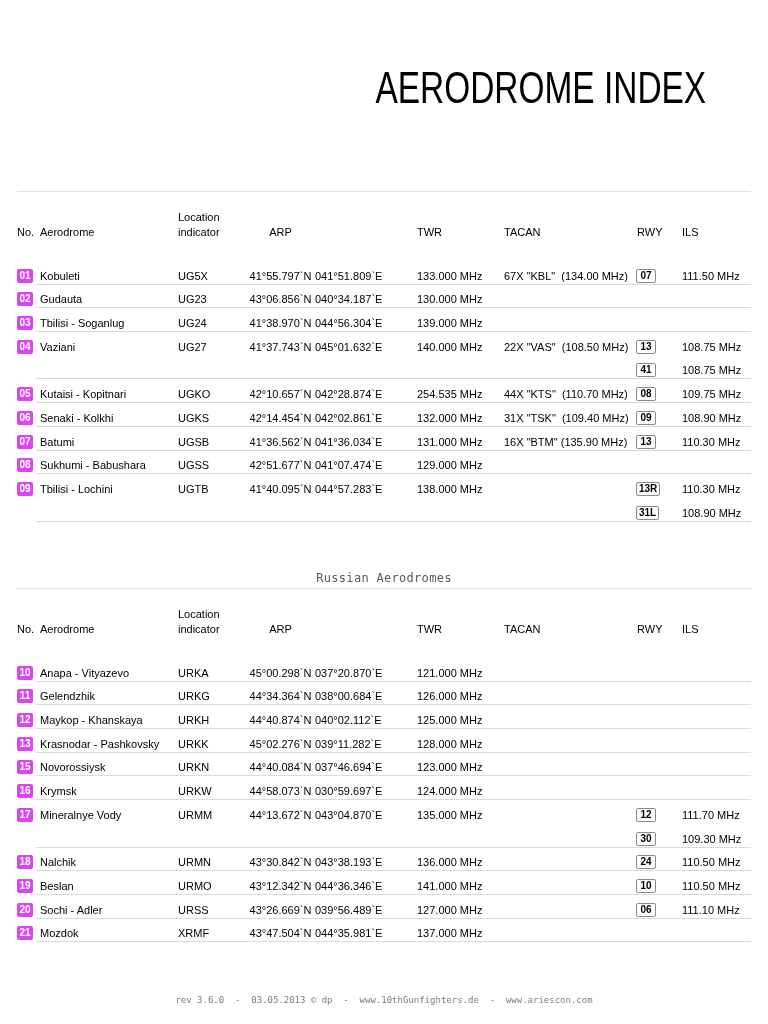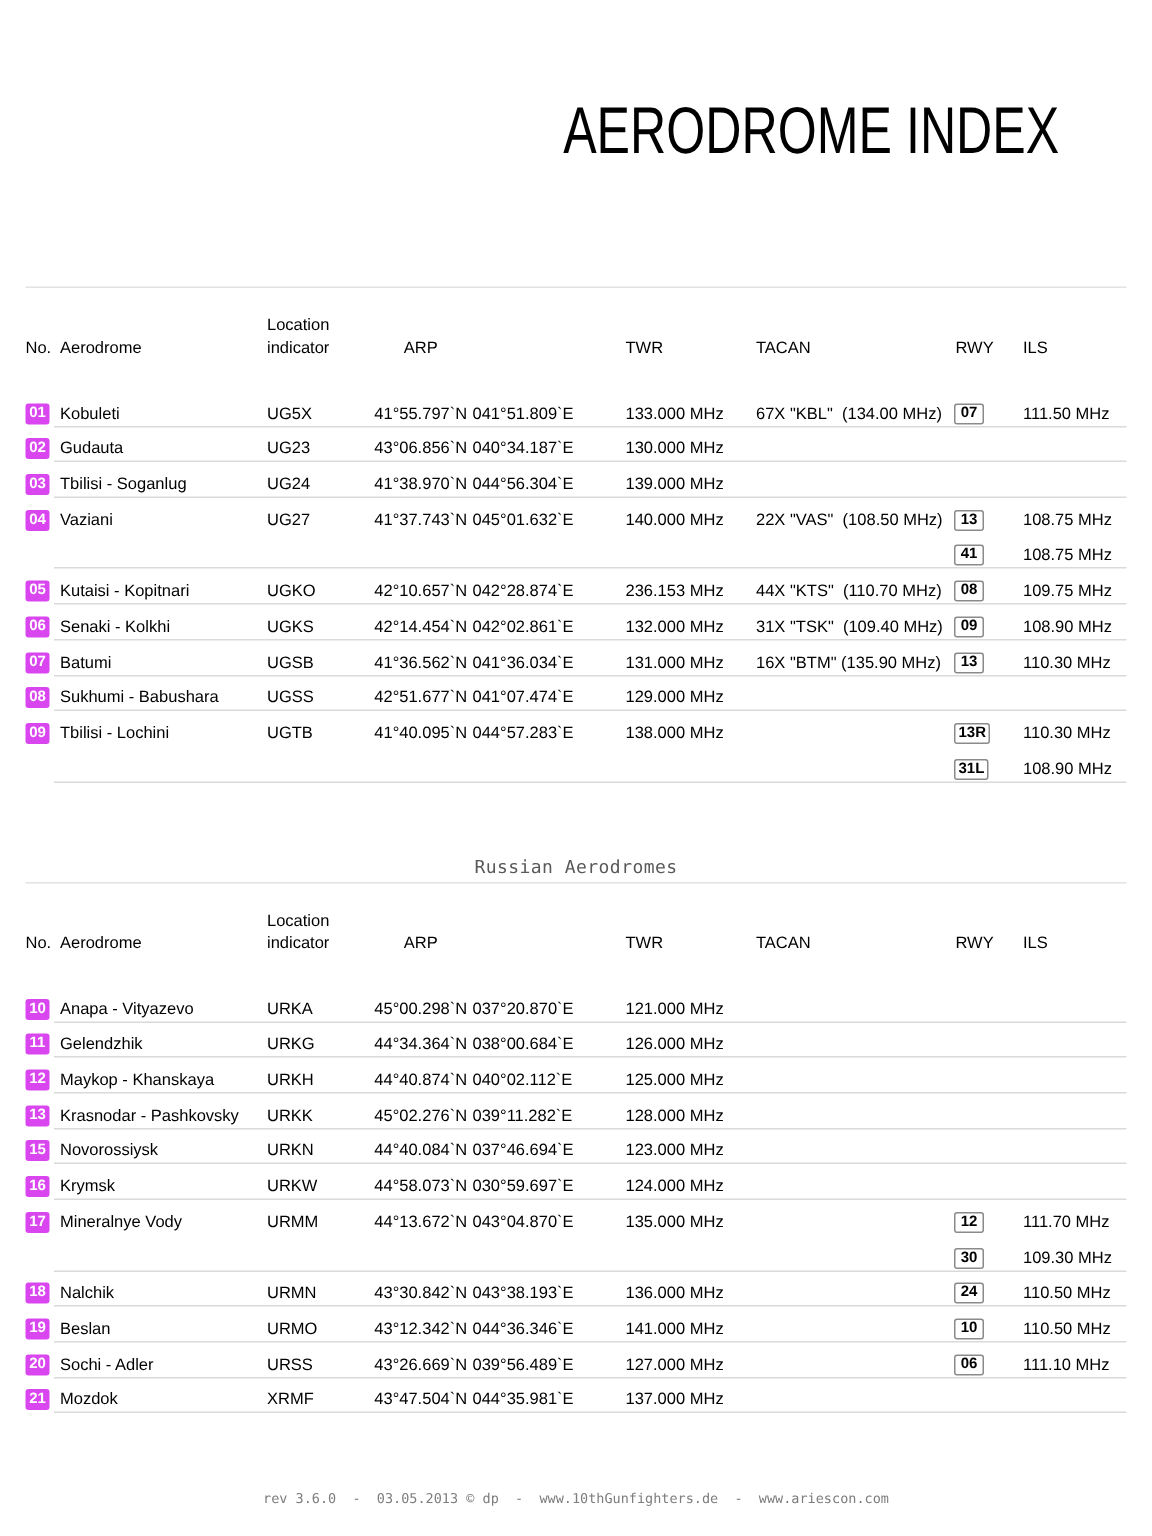--- a/index.html
+++ b/index.html
@@ -122,21 +122,21 @@
     <div class="c-rwy"><span class="rwybox">41</span></div>
     <div class="c-ils">108.75 MHz</div>
   </div>
 
   <div class="row-line sep">
     <div class="c-no"><span class="badge">05</span></div>
     <div class="c-name">Kutaisi - Kopitnari</div>
     <div class="c-loc">UGKO</div>
     <div class="c-lat">42°10.657`N</div>
     <div class="c-lon">042°28.874`E</div>
-    <div class="c-twr">236.153 MHz</div>
+    <div class="c-twr">254.535 MHz</div>
     <div class="c-tacan">44X "KTS"  (110.70 MHz)</div>
     <div class="c-rwy"><span class="rwybox">08</span></div>
     <div class="c-ils">109.75 MHz</div>
   </div>
 
   <div class="row-line sep">
     <div class="c-no"><span class="badge">06</span></div>
     <div class="c-name">Senaki - Kolkhi</div>
     <div class="c-loc">UGKS</div>
     <div class="c-lat">42°14.454`N</div>

